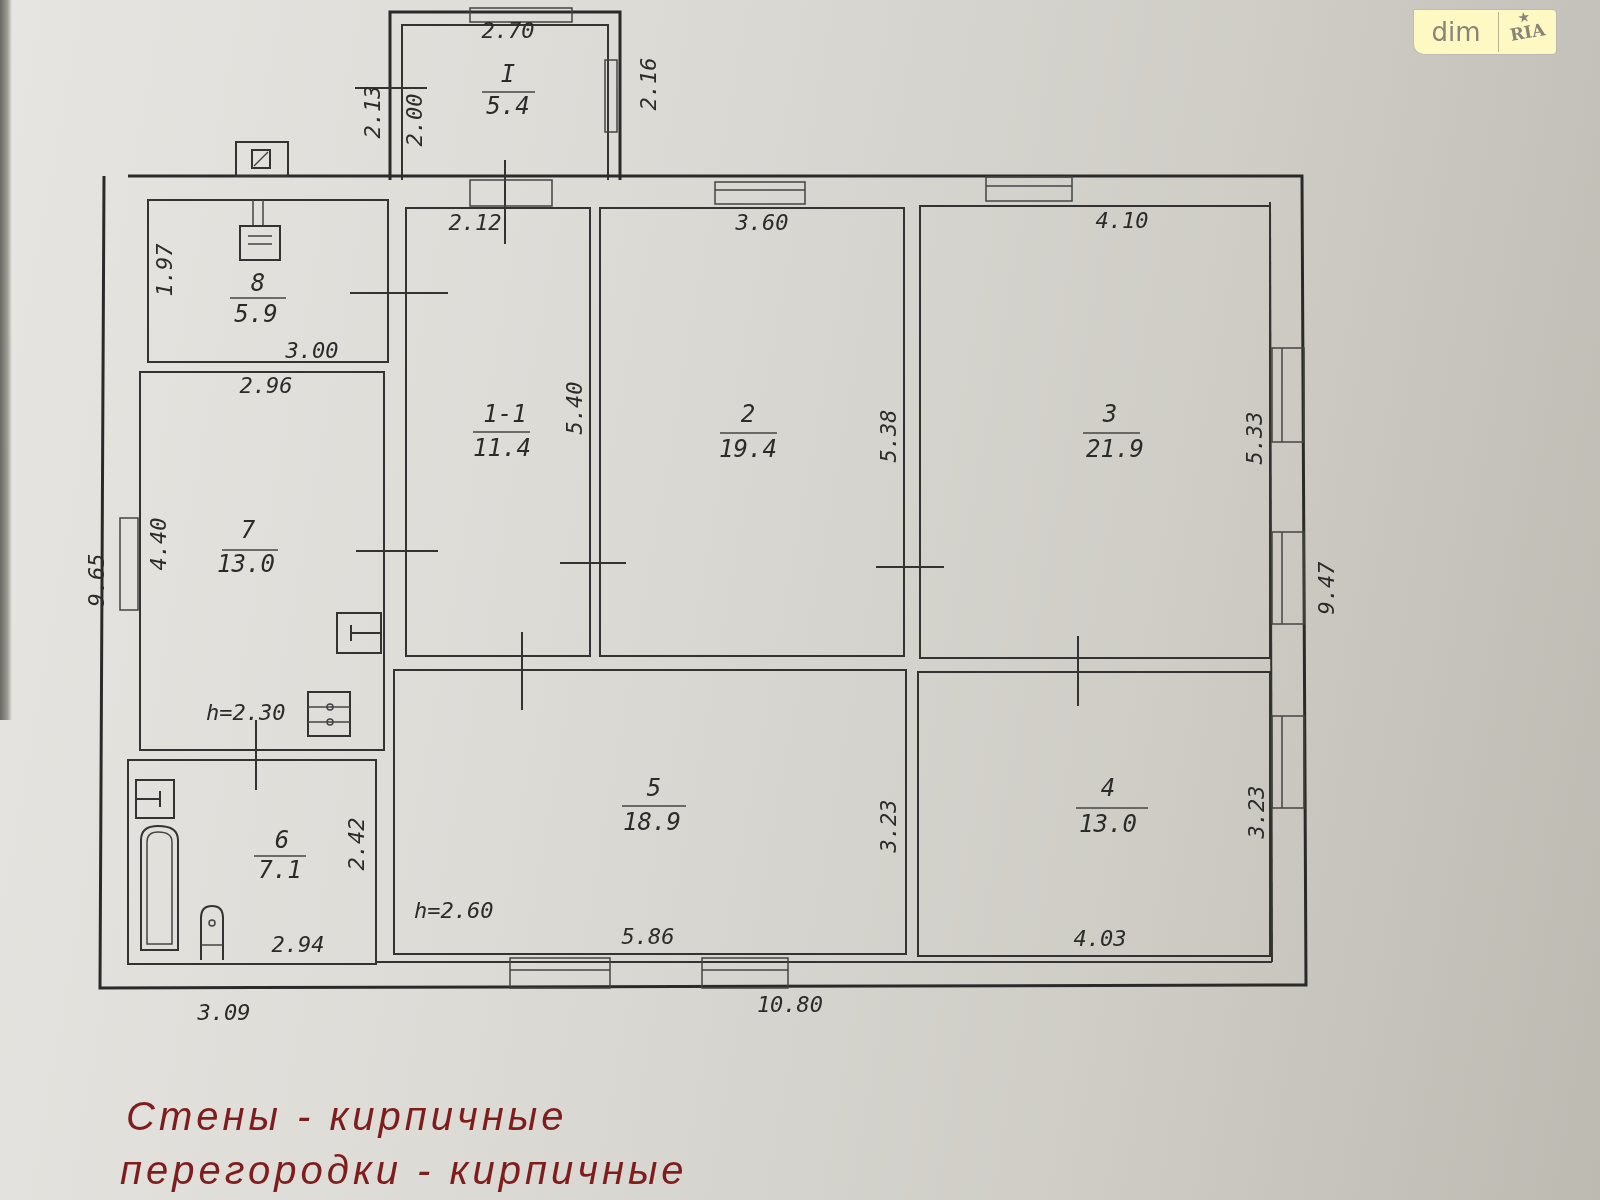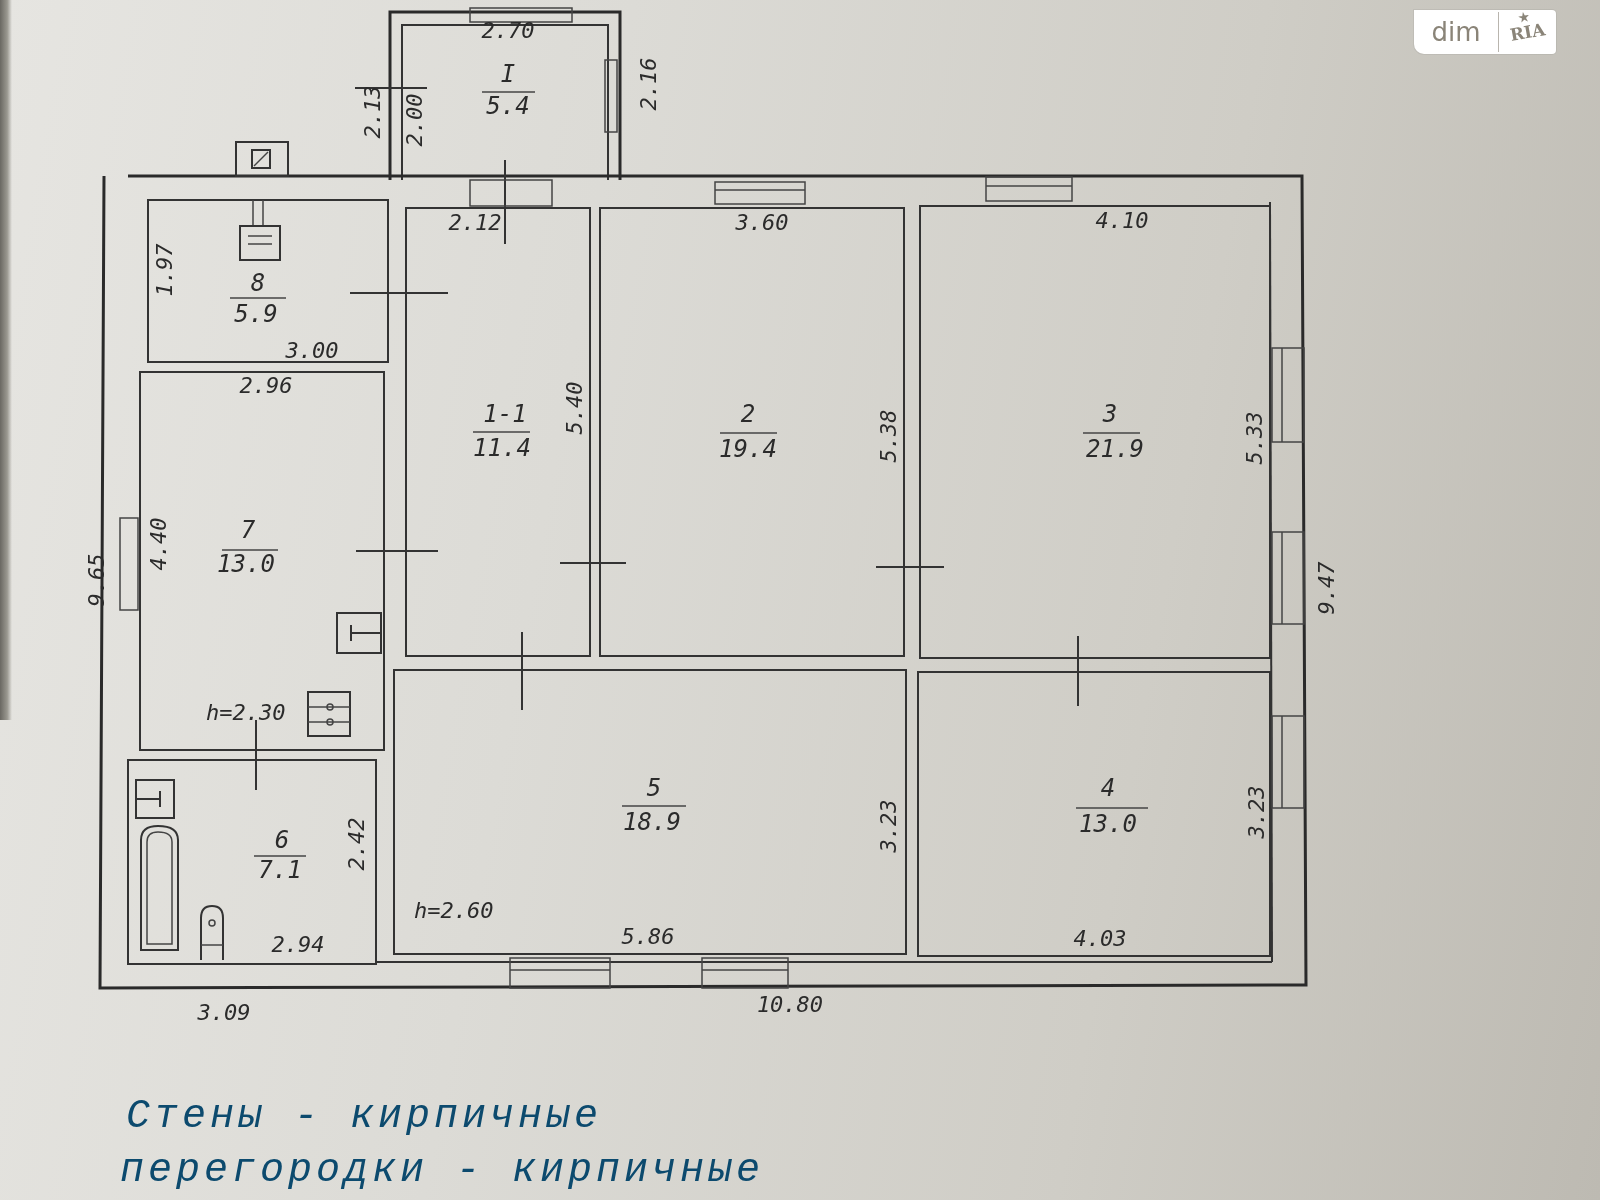--- a/index.html
+++ b/index.html
@@ -18,26 +18,26 @@
       background: linear-gradient(90deg, #6a6862, #9a9890 60%, transparent);
     }
     svg.plan { position: absolute; left: 0; top: 0; }
     .wall { fill: none; stroke: #2a2a2a; stroke-width: 3; }
     .thin { fill: none; stroke: #333; stroke-width: 2; }
     .hair { fill: none; stroke: #444; stroke-width: 1.5; }
     .dim { font-family: "DejaVu Sans Mono", monospace; font-style: italic; font-size: 22px; fill: #2b2b2b; }
     .room-num { font-family: "DejaVu Sans Mono", monospace; font-style: italic; font-size: 24px; fill: #2b2b2b; }
     .room-area { font-family: "DejaVu Sans Mono", monospace; font-style: italic; font-size: 24px; fill: #2b2b2b; }
     .note {
-      position: absolute; font-family: Liberation Mono, monospace; font-style: italic;
-      font-size: 40px; color: #0c4a6e; letter-spacing: 4px;
+      position: absolute; font-family: Liberation Sans, sans-serif; font-style: italic;
+      font-size: 40px; color: #7f1d1d; letter-spacing: 4px;
     }
     .logo {
       position: absolute; left: 1414px; top: 10px; width: 142px; height: 44px;
-      background: #ffffff; border-radius: 0 4px 4px 10px;
+      background: #fef9c3; border-radius: 0 4px 4px 10px;
       display: flex; align-items: center; overflow: hidden;
       box-shadow: 0 0 0 1px rgba(0,0,0,0.05);
     }
     .logo-dim {
       width: 84px; text-align: center; font-family: "DejaVu Sans", sans-serif;
       font-size: 26px; color: #8a8478;
     }
     .logo-sep { width: 1px; height: 40px; background: #8a8478; opacity: .6; }
     .logo-ria {
       flex: 1; text-align: center; font-family: "DejaVu Serif", serif; font-weight: bold;

